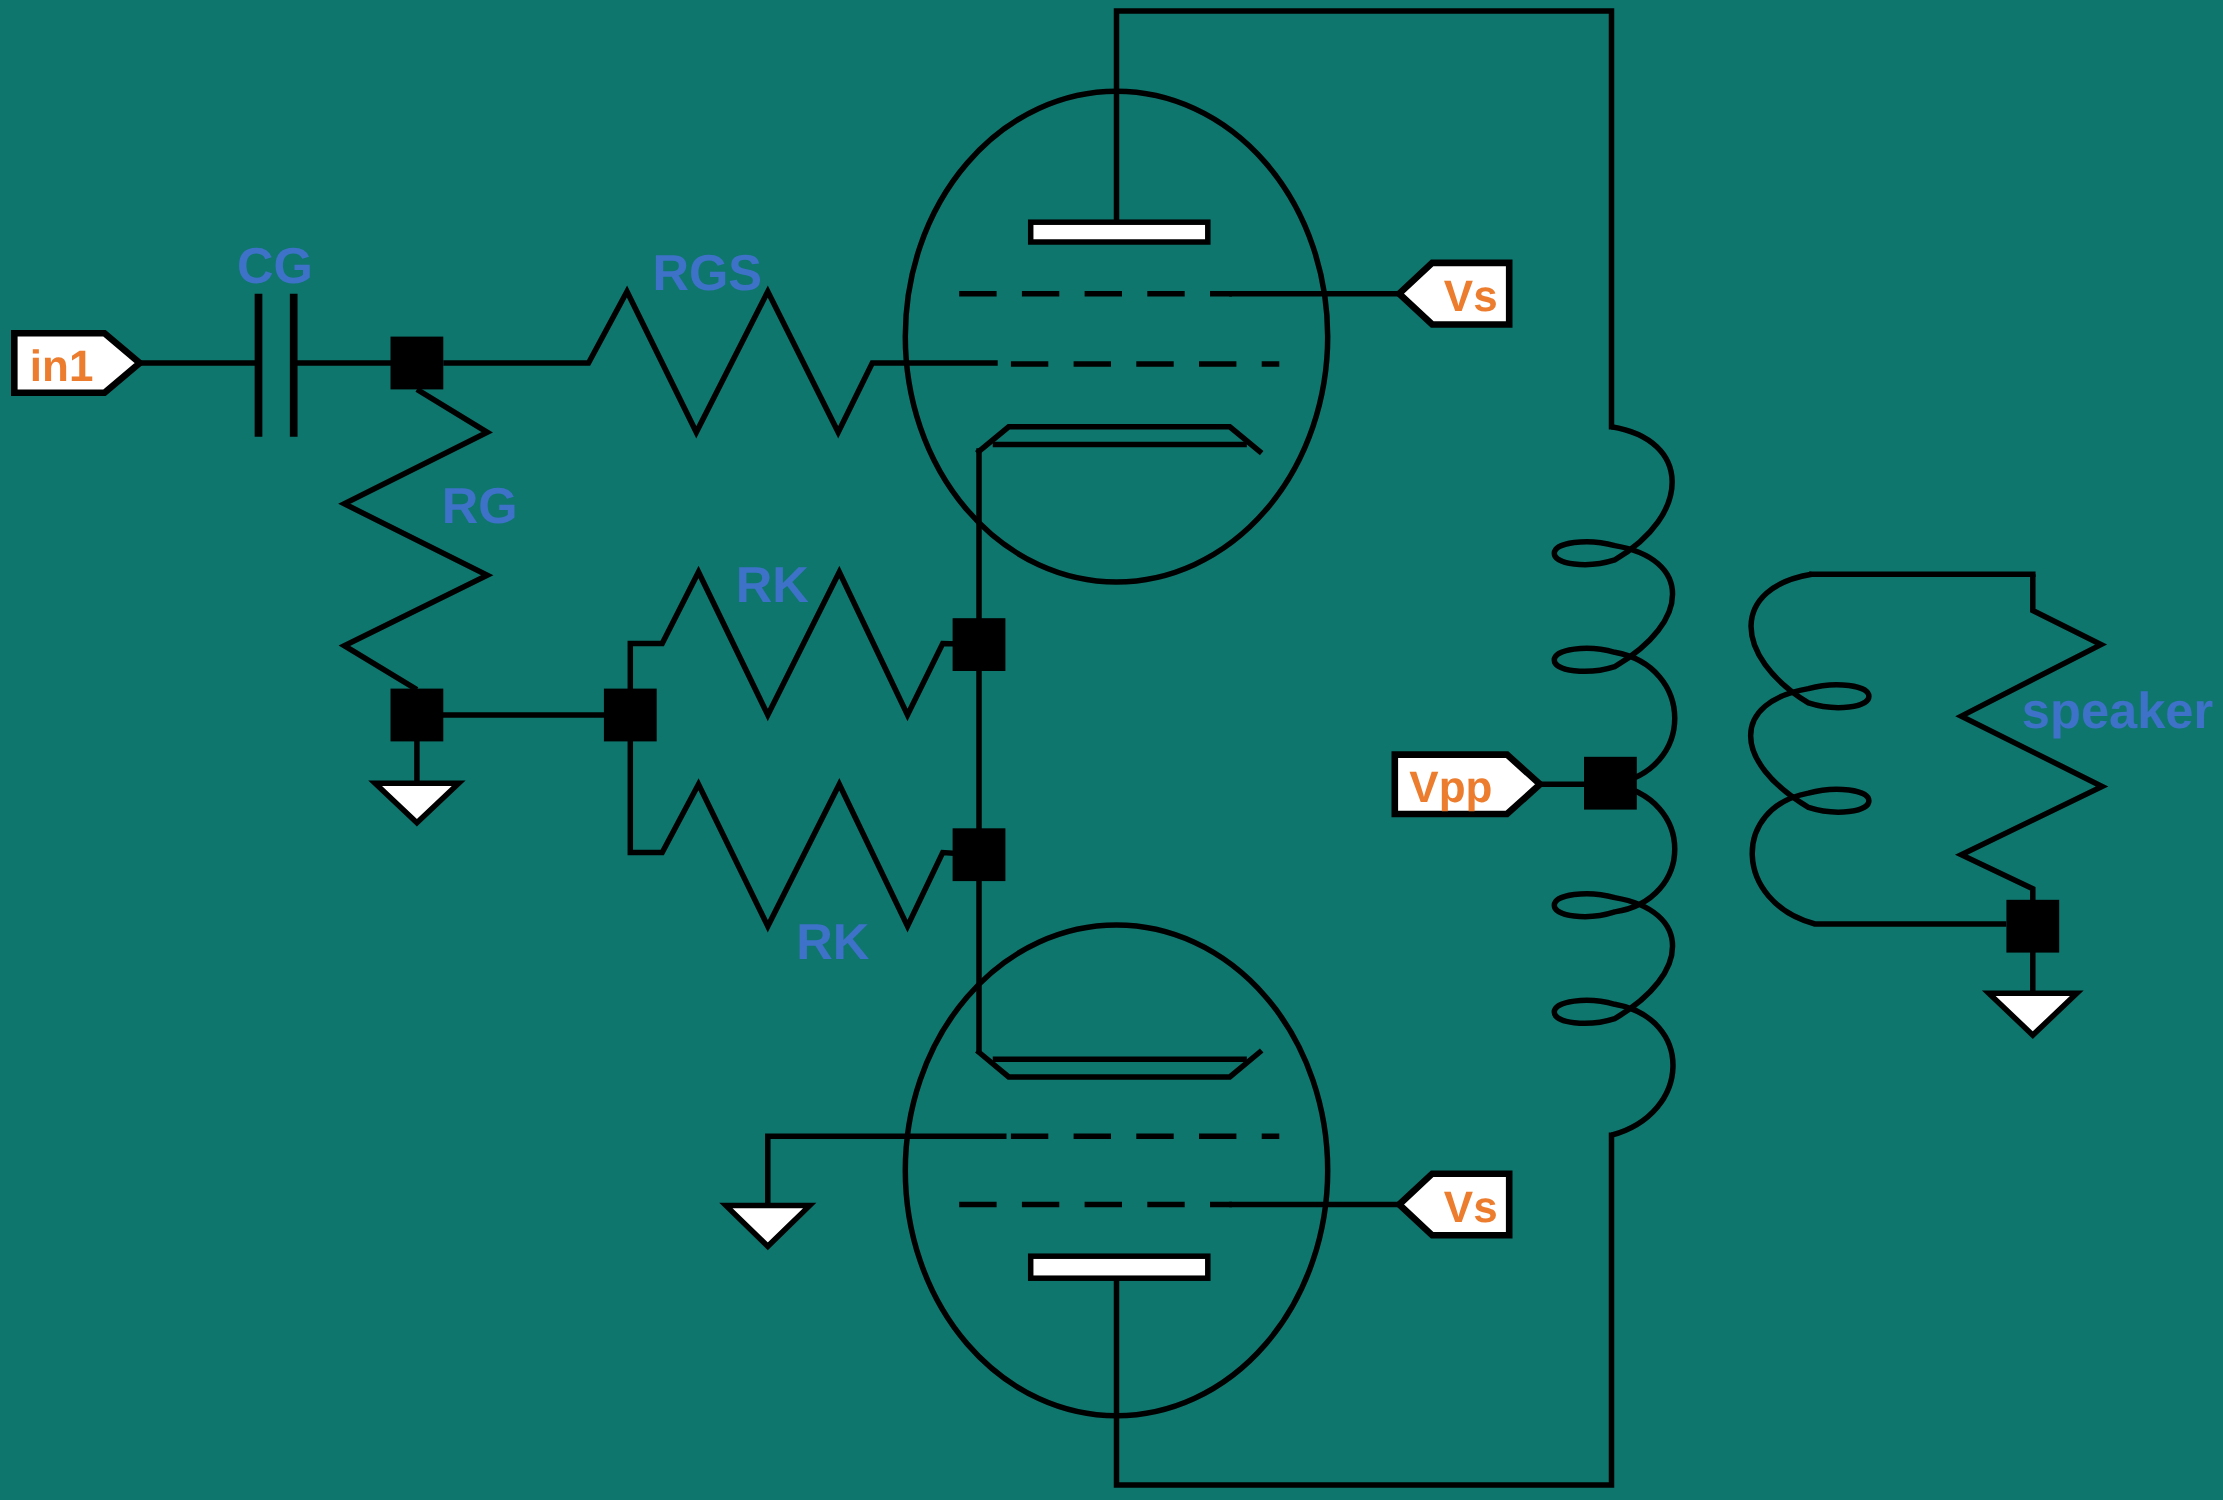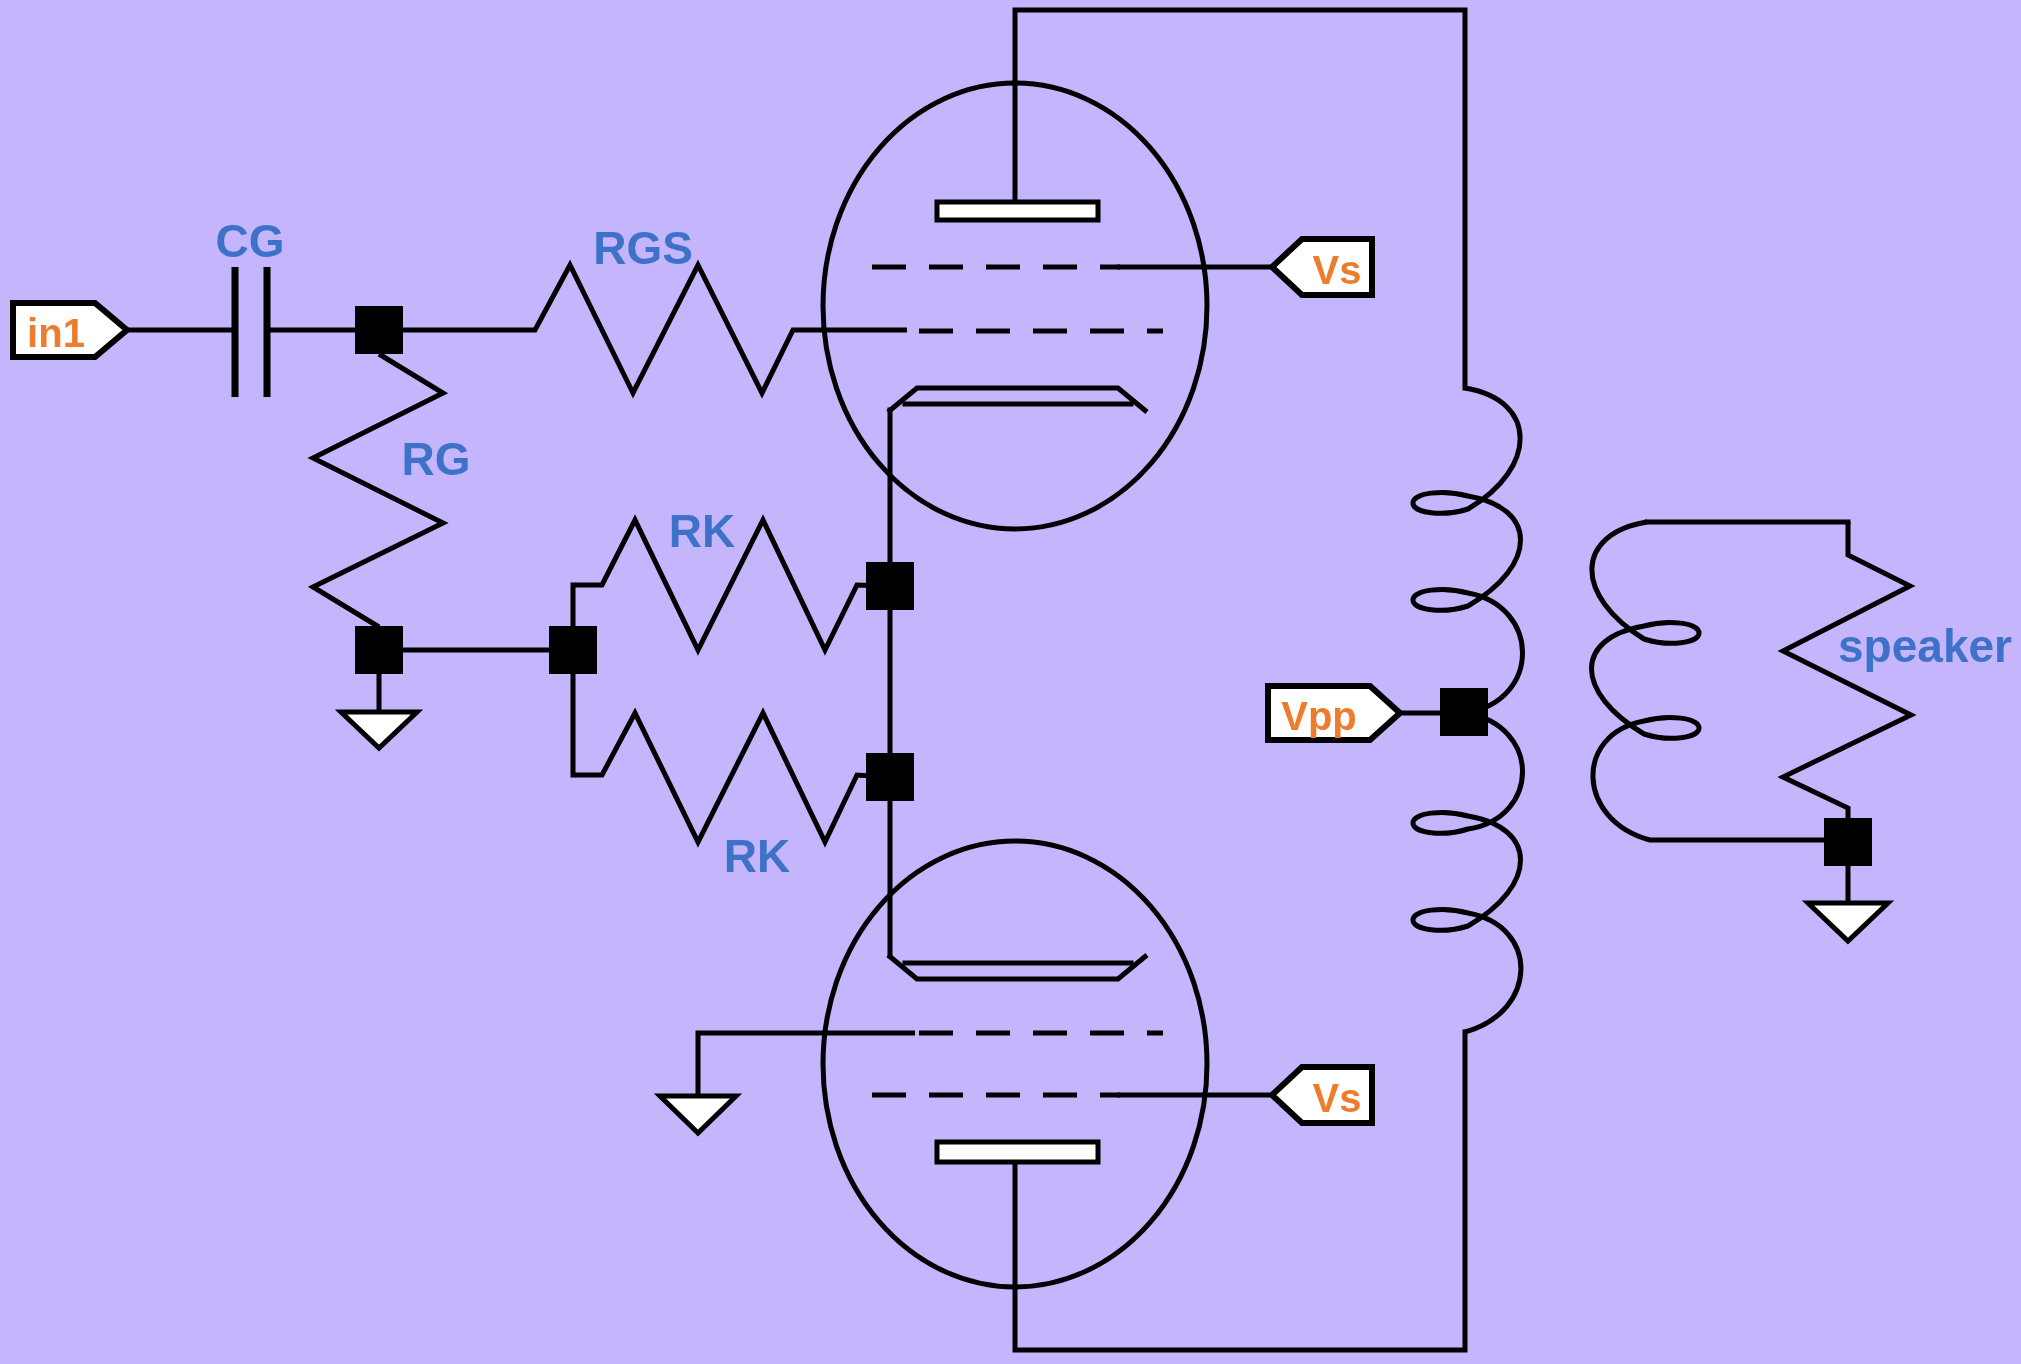--- a/index.html
+++ b/index.html
@@ -5,21 +5,21 @@
 <style>
   html, body {
     margin: 0;
     padding: 0;
     background: #ffffff;
   }
   .canvas {
     position: relative;
     width: 2021px;
     height: 1364px;
-    background: #c4b5fd;
+    background: #0f766e;
     overflow: hidden;
   }
   svg { display: block; }
   .wire { stroke: #000000; stroke-width: 5; fill: none; stroke-linecap: square; }
   .wire-round { stroke: #000000; stroke-width: 5; fill: none; stroke-linecap: butt; stroke-linejoin: miter; }
   .plate-cap { stroke: #000000; stroke-width: 7; fill: none; }
   .dashes { stroke: #000000; stroke-width: 5; fill: none; stroke-dasharray: 34 23; }
   .envelope { stroke: #000000; stroke-width: 5; fill: none; }
   .electrode { stroke: #000000; stroke-width: 5; fill: #ffffff; }
   .junction { fill: #000000; stroke: none; }

